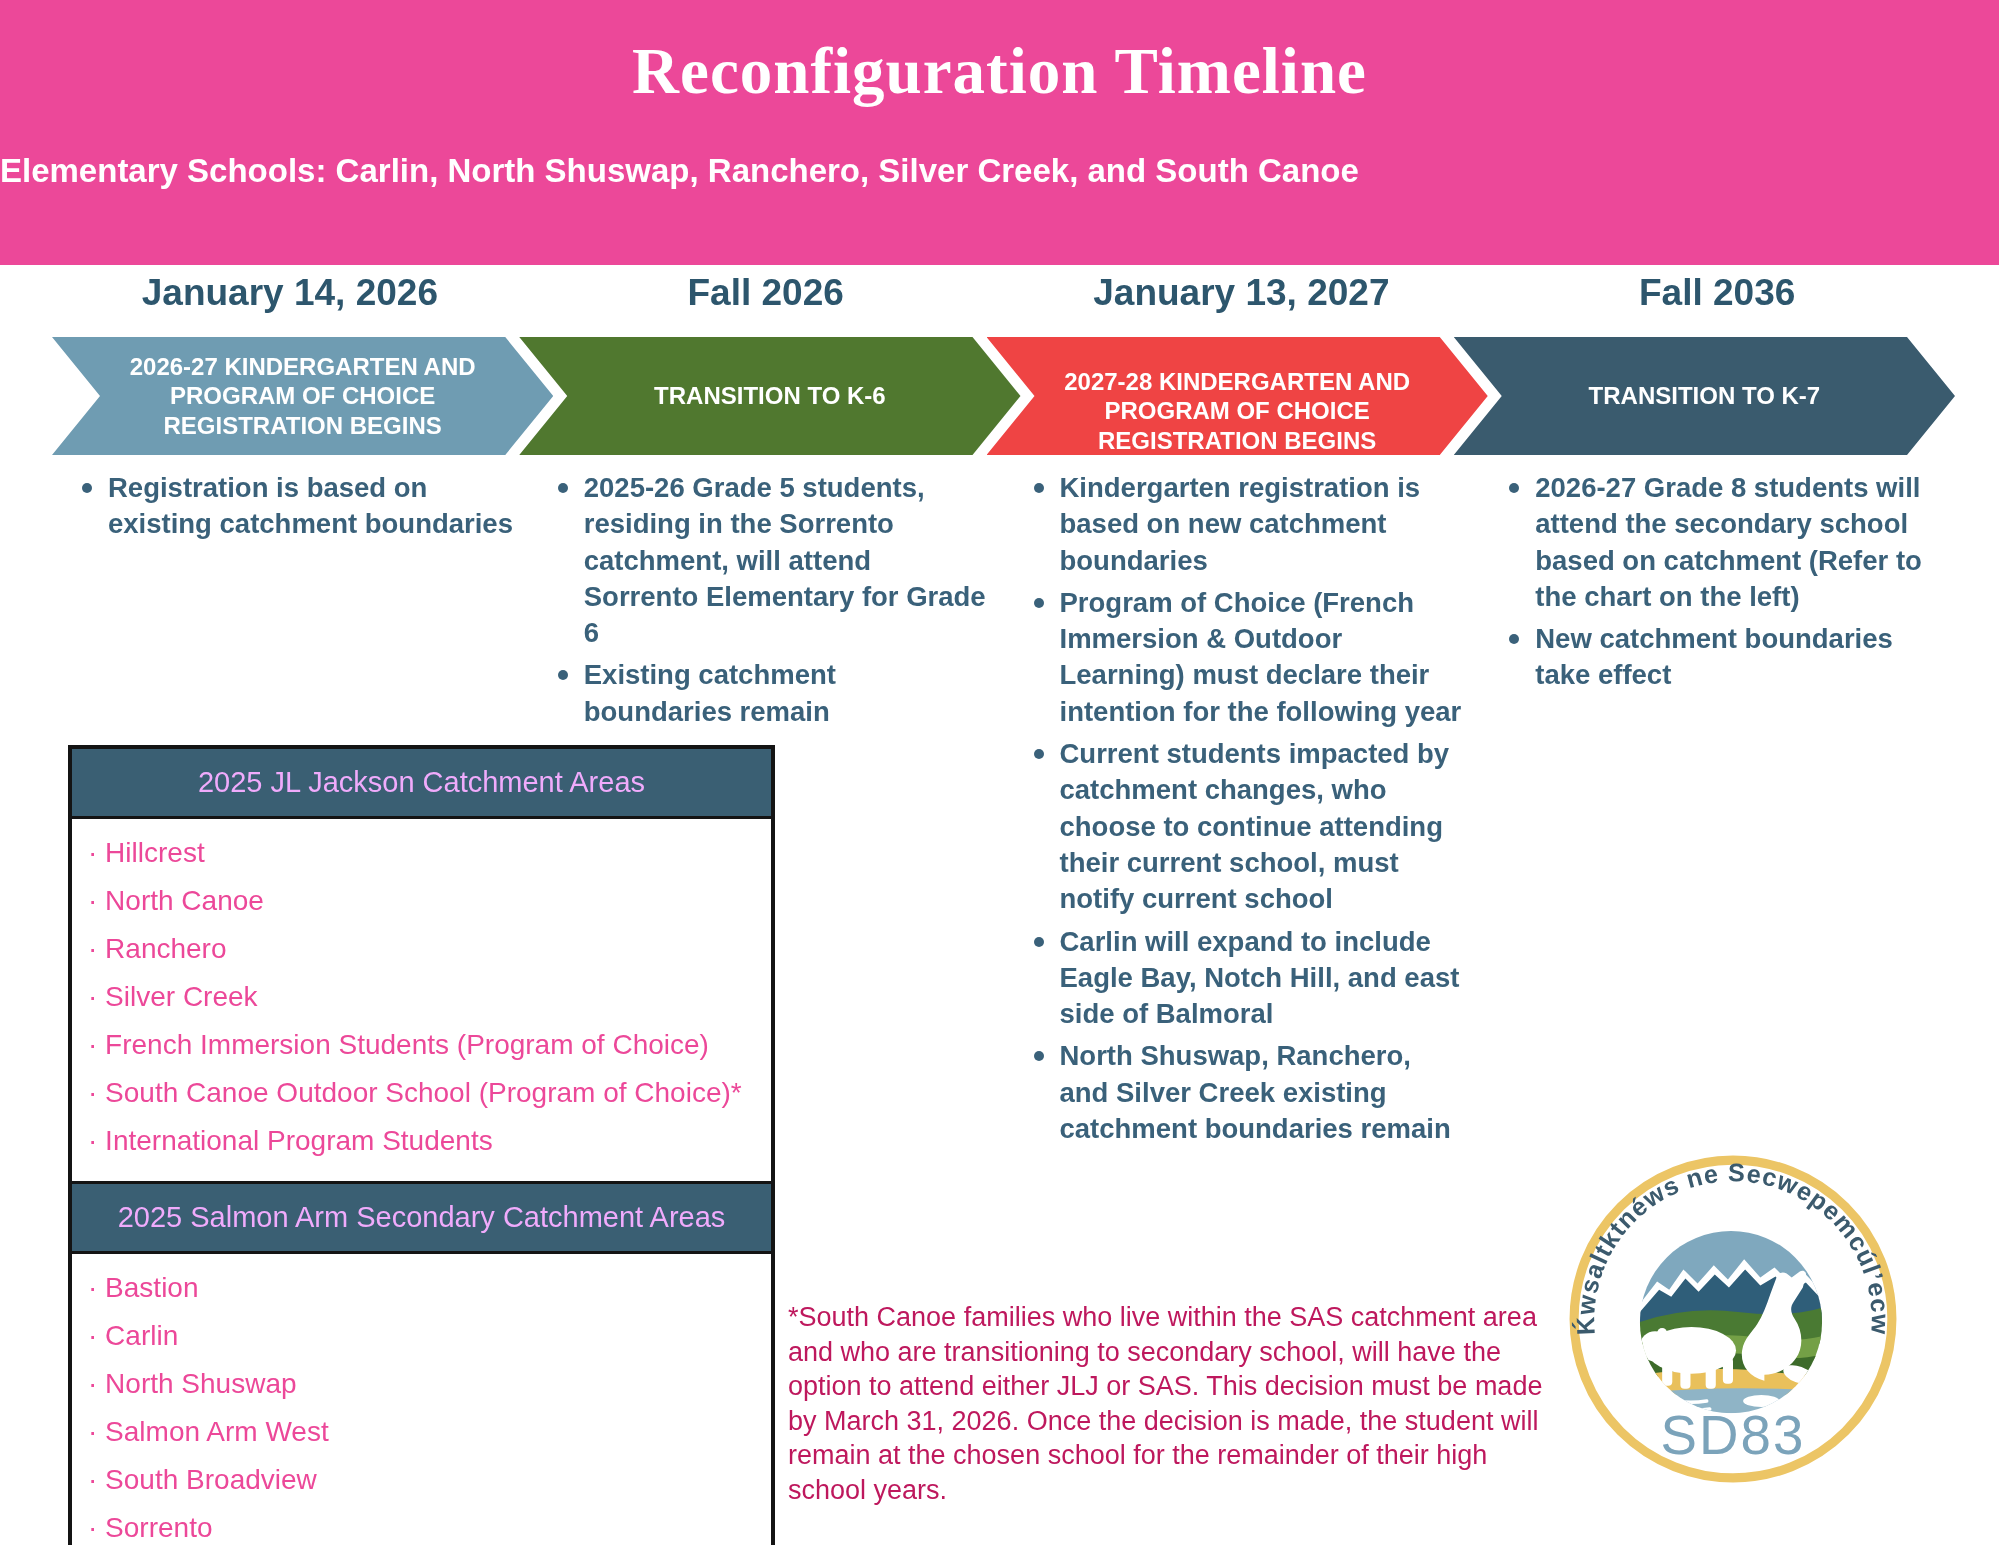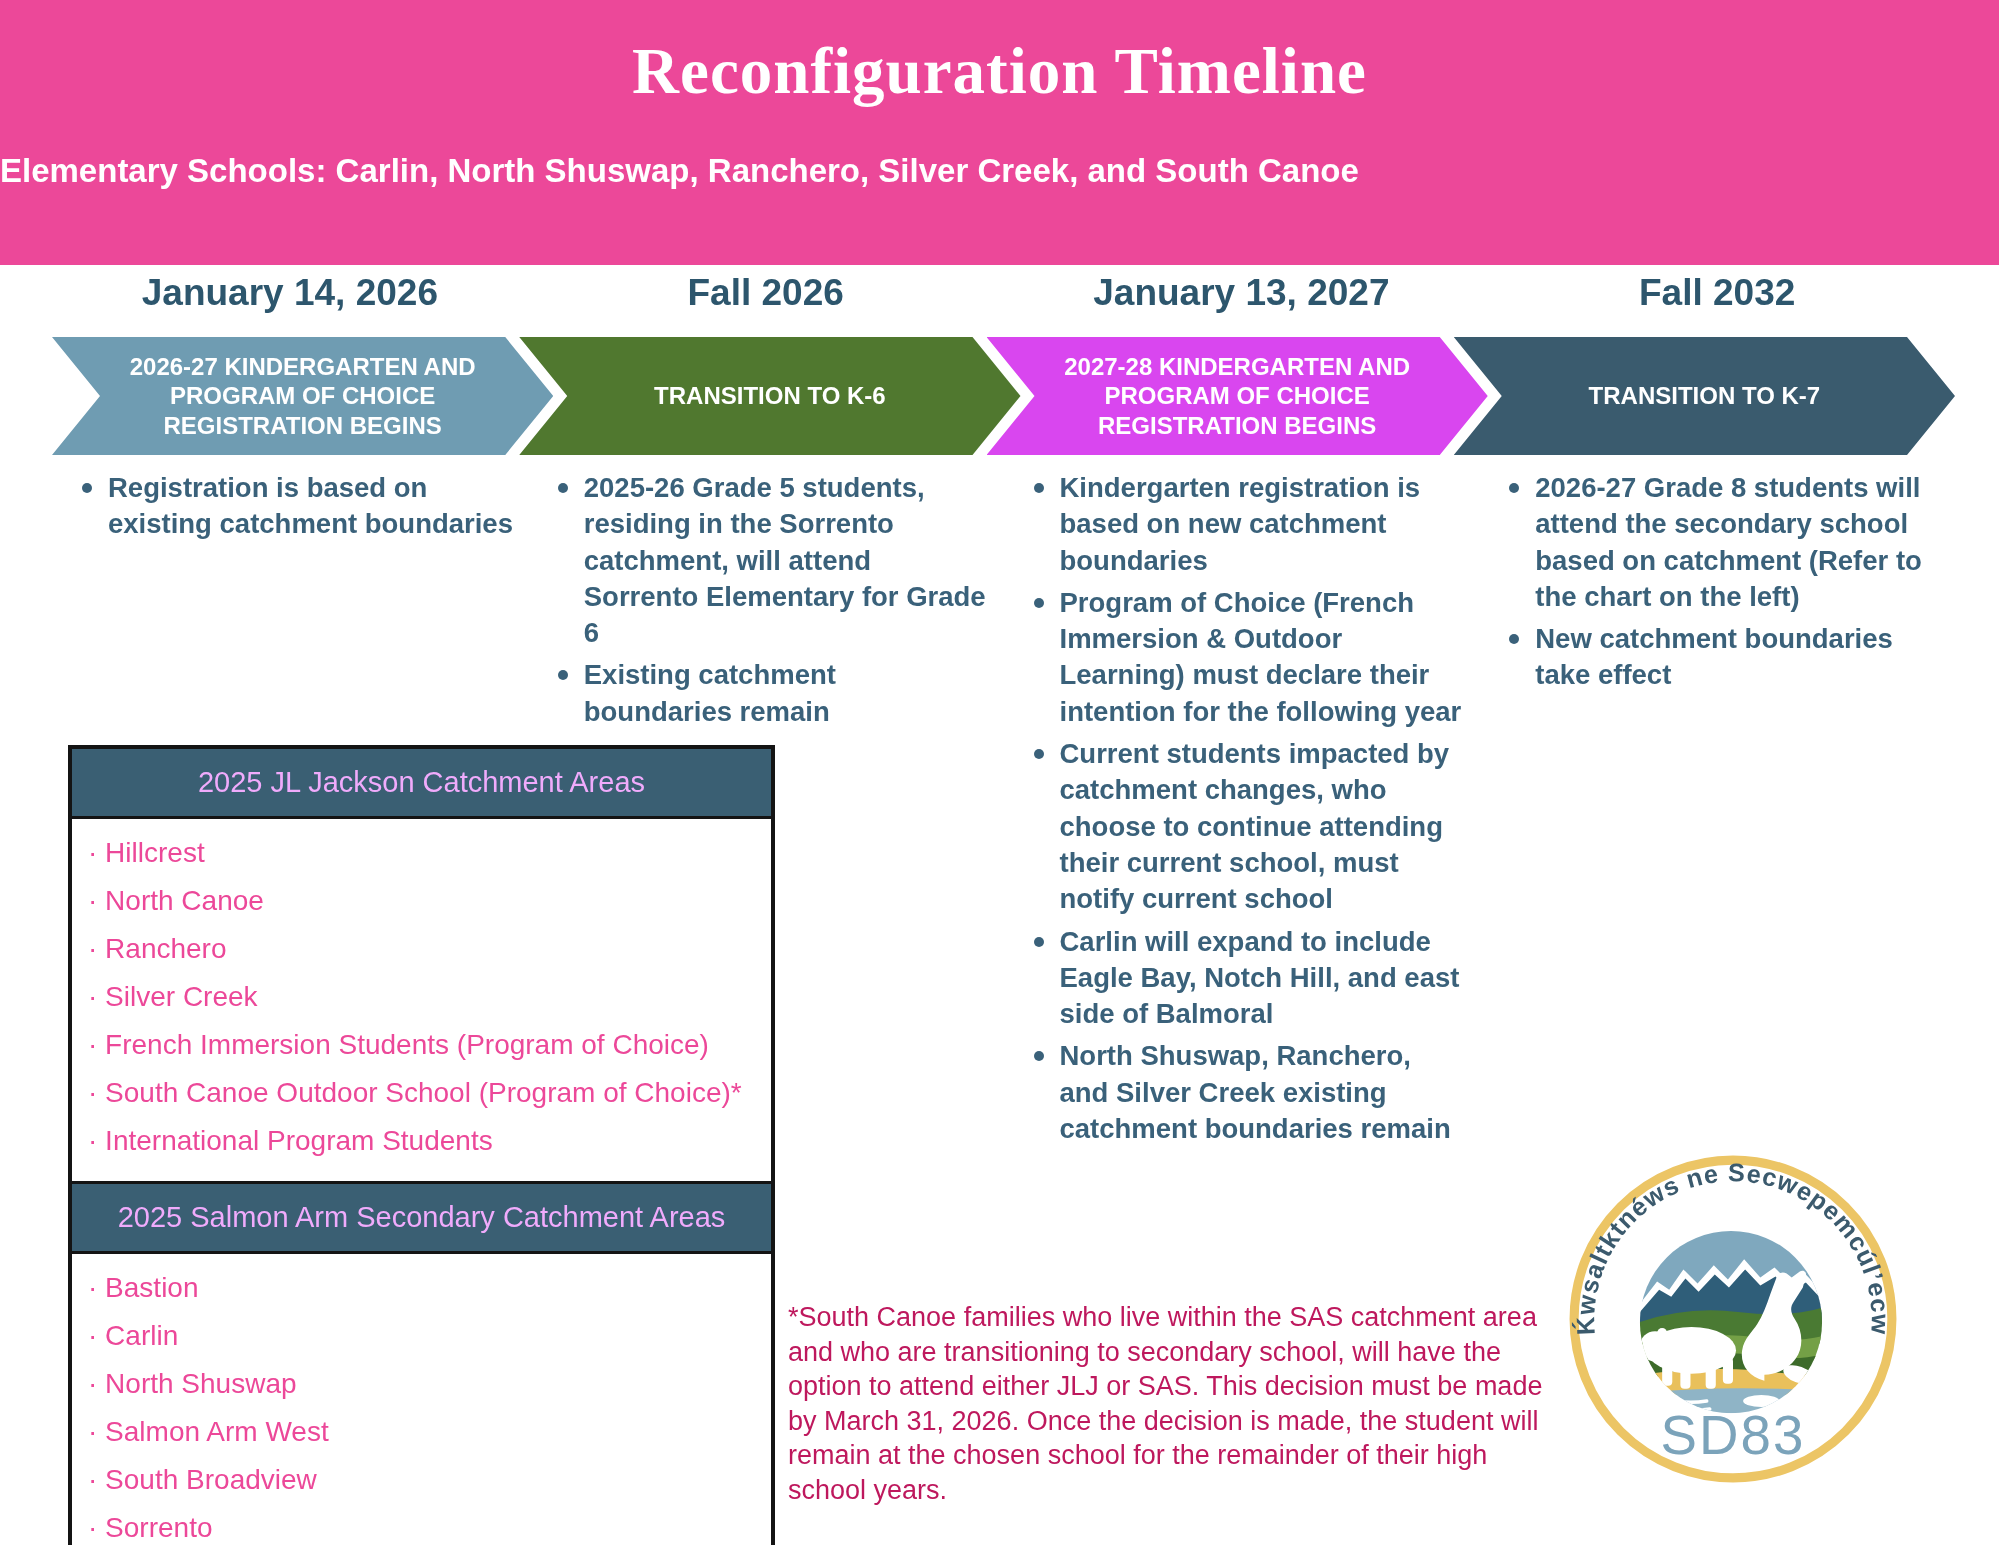--- a/index.html
+++ b/index.html
@@ -79,31 +79,31 @@
 
   <div class="band" style="background-color: #ec4899;">
     <div class="title">Reconfiguration Timeline</div>
     <div class="subtitle">Elementary Schools: Carlin, North Shuswap, Ranchero, Silver Creek, and South Canoe</div>
   </div>
 
   <div class="dates">
     <div class="date">January 14, 2026</div>
     <div class="date">Fall 2026</div>
     <div class="date">January 13, 2027</div>
-    <div class="date">Fall 2032</div>
+    <div class="date">Fall 2036</div>
   </div>
 
   <div class="arrows">
     <div class="arrow" style="background-color: rgb(111, 156, 178);">
       <span>2026-27 KINDERGARTEN AND PROGRAM OF CHOICE REGISTRATION BEGINS</span>
     </div>
     <div class="arrow" style="background-color: rgb(80, 120, 47);">
       <span>TRANSITION TO K-6</span>
     </div>
-    <div class="arrow" style="background-color: #d946ef;">
+    <div class="arrow" style="background-color: #ef4444; align-items: flex-end;">
       <span>2027-28 KINDERGARTEN AND PROGRAM OF CHOICE REGISTRATION BEGINS</span>
     </div>
     <div class="arrow" style="background-color: rgb(58, 91, 110);">
       <span>TRANSITION TO K-7</span>
     </div>
   </div>
 
   <div class="bullets-row">
     <ul class="bullets">
       <li>Registration is based on existing catchment boundaries</li>

